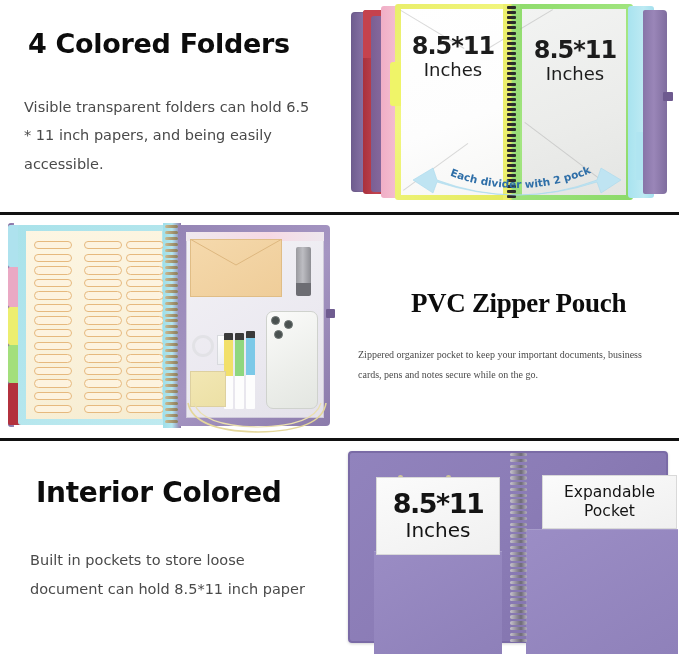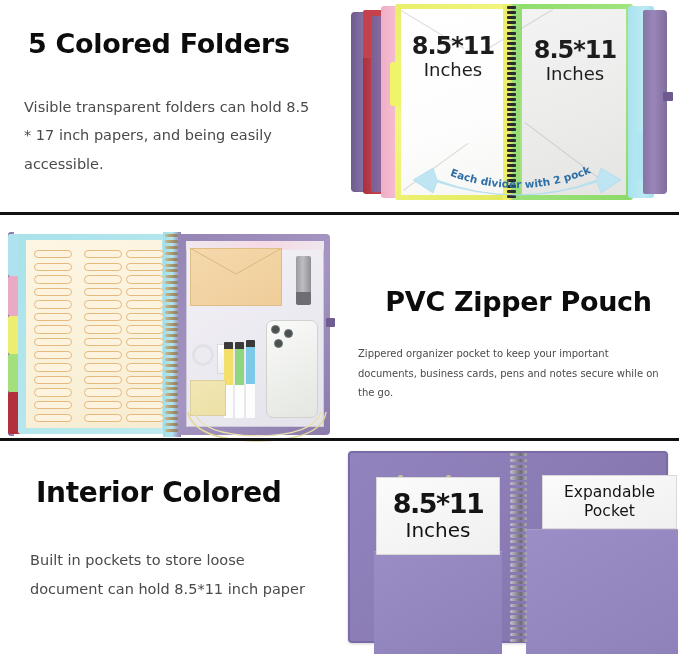--- a/index.html
+++ b/index.html
@@ -3,21 +3,21 @@
 <meta charset="utf-8">
 <style>
   html, body { margin:0; padding:0; background:#ffffff; }
   body { width:679px; height:654px; font-family:"DejaVu Sans", sans-serif; overflow:hidden; }
 
   .infographic { position:relative; width:679px; height:654px; background:#fff; }
 
   
   .panel { position:absolute; left:0; width:679px; display:flex; box-sizing:border-box; }
   #panel-1 { top:0;   height:214px; }
-  #panel-2 { top:224px; height:247px; }
+  #panel-2 { top:215px; height:247px;font-family:Liberation Serif, serif; }
   #panel-3 { top:441px; height:213px; }
 
   .divider { position:absolute; left:0; width:679px; height:3px; background:#111; }
   #divider-1 { top:212px; }
   #divider-2 { top:438px; }
 
   
   .text-col { box-sizing:border-box; display:flex; flex-direction:column; justify-content:center; }
   .panel-title { color:#0c0c0c; font-weight:bold; letter-spacing:-0.3px; }
   .panel-body { color:#4a4a4a; }
@@ -169,23 +169,23 @@
 </style>
 </head>
 <body>
 
 <div class="infographic">
 
   <section class="panel" id="panel-1">
 
     <div class="text-col">
       <h2 class="panel-title">
-        <span>5 Colored Folders</span><br>
+        <span>4 Colored Folders</span><br>
       </h2>
-      <p class="panel-body">Visible transparent folders can hold 8.5 * 17 inch papers, and being easily accessible.</p>
+      <p class="panel-body">Visible transparent folders can hold 6.5 * 11 inch papers, and being easily accessible.</p>
     </div>
 
     <div class="photo-col">
       <div id="binder-open">
 
         <div class="p1-cover" id="p1-cover-purple"></div>
         <div class="p1-cover" id="p1-div-red"></div>
         <div class="p1-cover" id="p1-div-red-tab"></div>
         <div class="p1-cover" id="p1-div-purple2"></div>
         <div class="p1-cover" id="p1-div-pink"></div>

